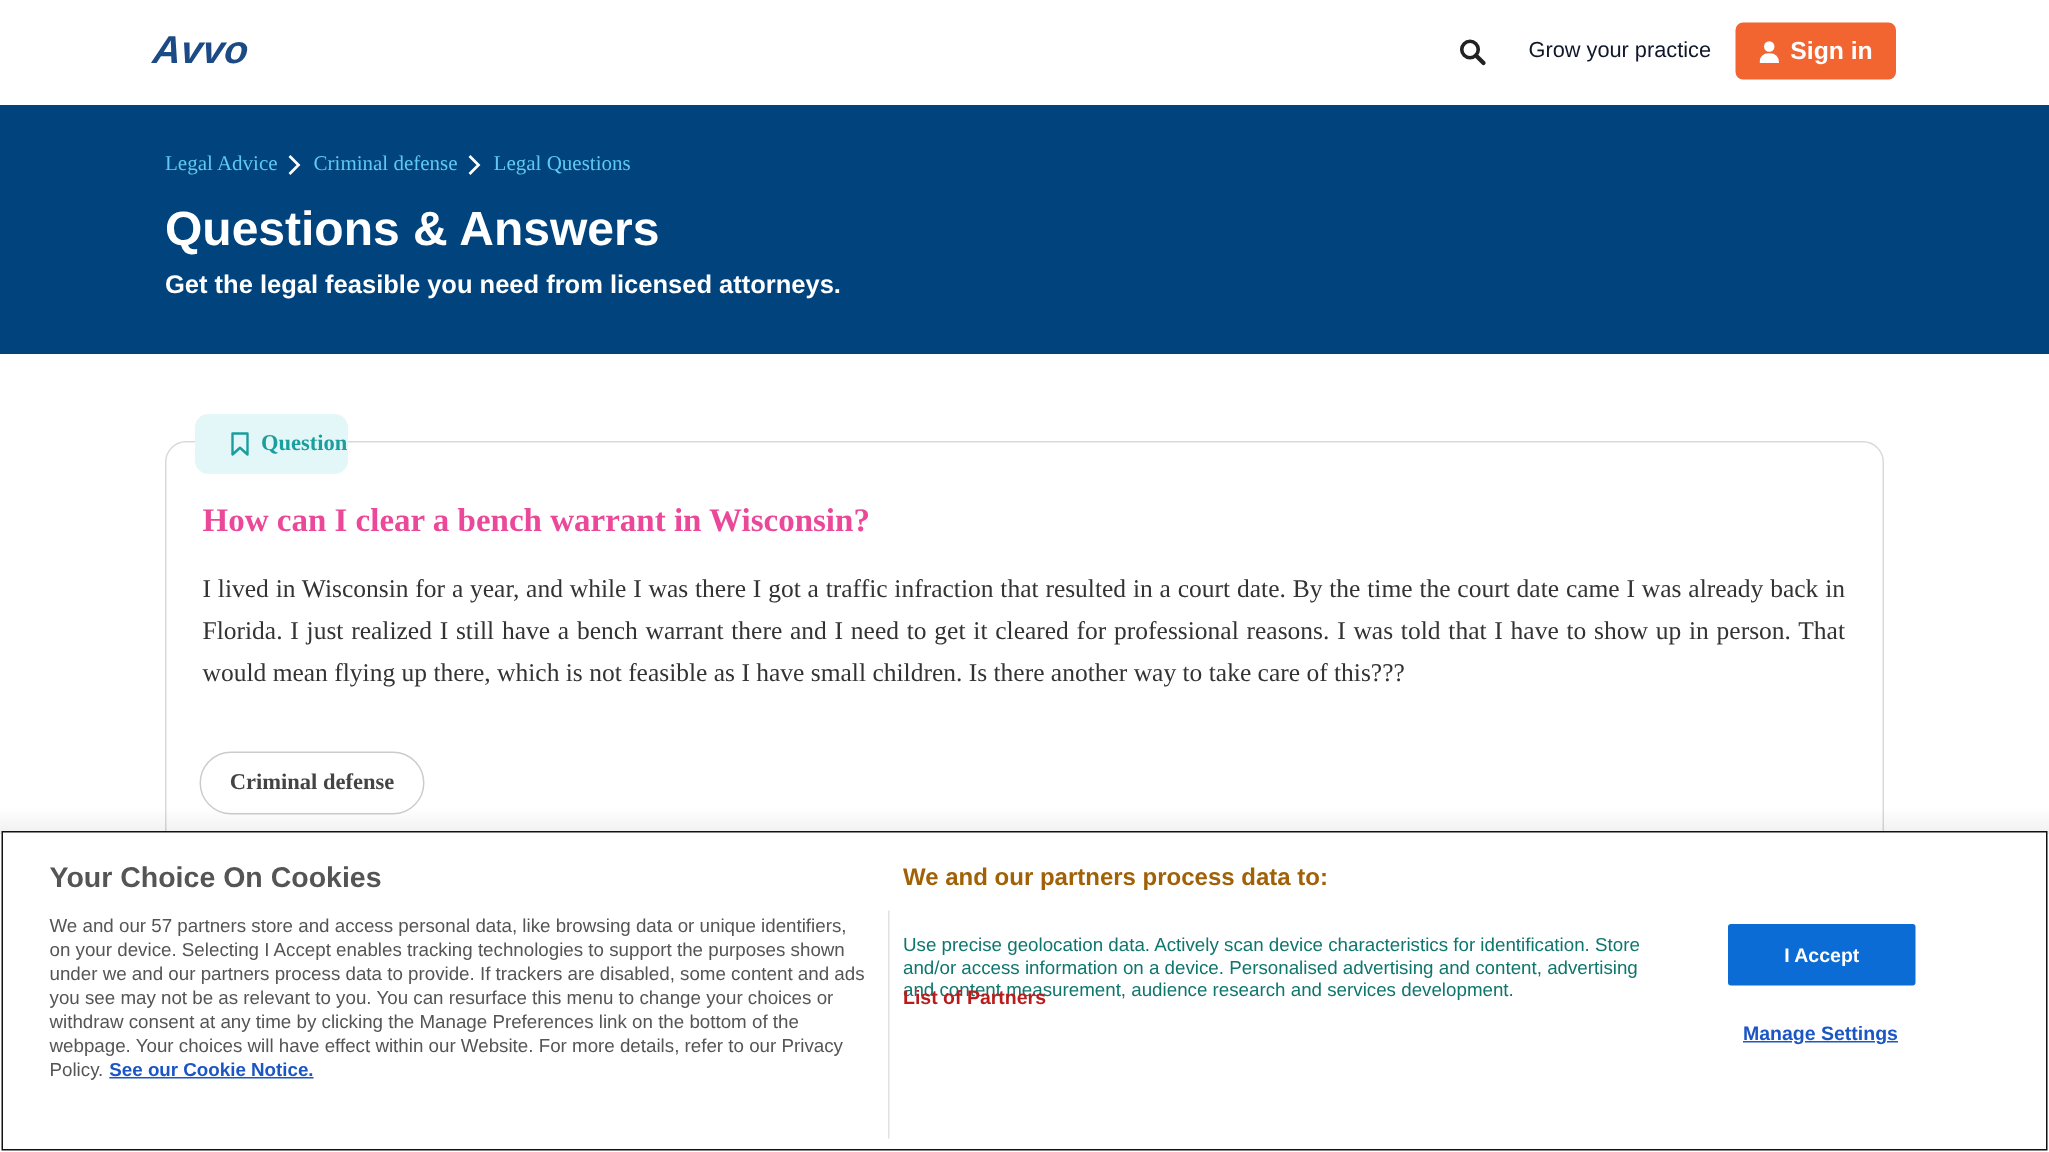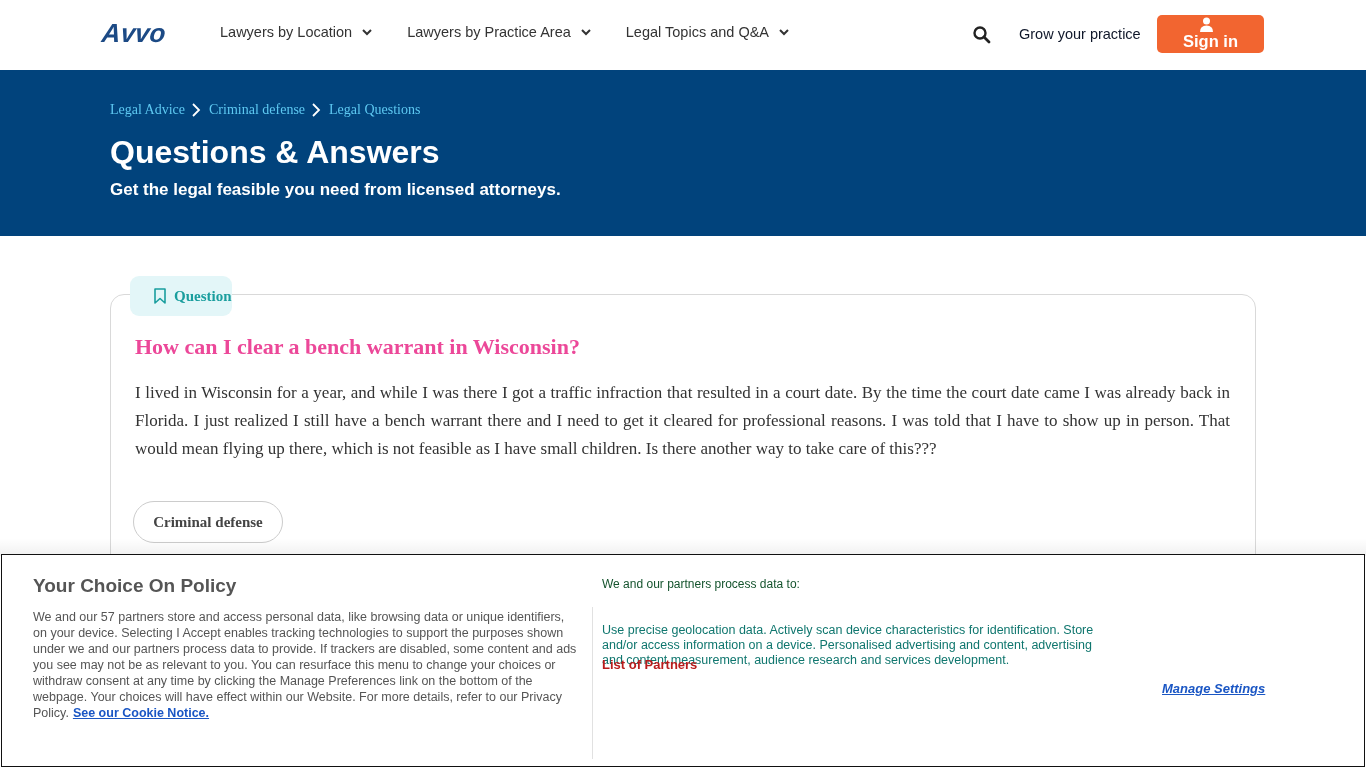--- a/index.html
+++ b/index.html
@@ -7,21 +7,21 @@
     body { position: relative; }
 
     
     .topbar { position: absolute; left: 0; top: 0; width: 1366px; height: 70px; background: #ffffff; }
     .logo { position: absolute; left: 102px; top: 18px; font-family: "Liberation Sans", sans-serif; font-weight: bold; font-style: italic; font-size: 26px; letter-spacing: 0px; color: #1c4a85; transform: skewX(-6deg); }
     .nav { position: absolute; left: 220px; top: 24px; display: flex; align-items: center; }
     .nav-item { display: flex; align-items: center; font-size: 14.5px; color: #333333; margin-right: 34px; cursor: pointer; white-space: nowrap; }
     .nav-item .chev { margin-left: 9px; width: 12px; height: 12px; display: inline-block; }
     .search-btn { position: absolute; left: 972px; top: 25px; width: 20px; height: 20px; cursor: pointer; }
     .grow-link { position: absolute; left: 1019px; top: 26px; font-size: 14.5px; color: #0f172a; text-decoration: none; cursor: pointer; white-space: nowrap; }
-    .signin-btn { position: absolute; left: 1157px; top: 15px; width: 107px; height: 38px; background: #f26530; border-radius: 5px; color: #ffffff; font-weight: bold; font-size: 16.5px; display: flex; align-items: center; justify-content: center; cursor: pointer; border: none; flex-direction: column; }
+    .signin-btn { position: absolute; left: 1157px; top: 15px; width: 107px; height: 38px; background: #f26530; border-radius: 5px; color: #ffffff; font-weight: bold; font-size: 16.5px; display: flex; align-items: center; justify-content: center; cursor: pointer; border: none; }
     .signin-btn svg { margin-right: 8px; }
 
     
     .hero { position: absolute; left: 0; top: 70px; width: 1366px; height: 166px; background: #01437c; }
     .breadcrumb { position: absolute; left: 110px; top: 18px; display: flex; align-items: center; font-family: "Liberation Serif", serif; font-size: 14px; margin-top: 14px; }
     .crumb { color: #5ec9f2; cursor: pointer; text-decoration: none; white-space: nowrap; }
     .crumb-sep { width: 10px; height: 14px; margin: 0 8px 0 6px; display: inline-block; }
     .hero-title { position: absolute; left: 110px; top: 64px; font-size: 32px; font-weight: bold; color: #ffffff; white-space: nowrap; }
     .hero-sub { position: absolute; left: 110px; top: 110px; font-size: 17px; font-weight: bold; color: #ffffff; white-space: nowrap; }
 
@@ -33,51 +33,31 @@
     .q-body { position: absolute; left: 135px; top: 379px; width: 1095px; font-family: "Liberation Serif", serif; font-size: 17px; line-height: 28px; color: #333333; text-align: justify; }
     .tag-chip { position: absolute; left: 133px; top: 501px; width: 150px; height: 42px; border: 1px solid #cccccc; border-radius: 21px; background: #ffffff; display: flex; align-items: center; justify-content: center; font-family: "Liberation Serif", serif; font-weight: bold; font-size: 15px; color: #444444; cursor: pointer; }
 
     
     .cookie-shadow { position: absolute; left: 0; top: 538px; width: 1366px; height: 18px; background: linear-gradient(to bottom, rgba(0,0,0,0), rgba(0,0,0,0.06)); }
     .cookie { position: absolute; left: 1px; top: 554px; width: 1364px; height: 213px; background: #ffffff; border: 1px solid #111111; }
     .ck-title { position: absolute; left: 31px; top: 20px; font-size: 19px; font-weight: bold; color: #555555; white-space: nowrap; }
     .ck-text { position: absolute; left: 31px; top: 54px; width: 545px; font-size: 12.5px; line-height: 16px; color: #555555; }
     .ck-text a { color: #1a56c4; font-weight: bold; text-decoration: underline; cursor: pointer; margin-left: 4px; }
     .ck-divider { position: absolute; left: 590px; top: 52px; width: 1px; height: 152px; background: #e1e1e1; }
-    .ck-subtitle { position: absolute; left: 600px; top: 22px; font-size: 12px; font-weight: normal; color: #14532d; white-space: nowrap; }
+    .ck-subtitle { position: absolute; left: 600px; top: 22px; font-size: 16px; font-weight: bold; color: #a16207; white-space: nowrap; }
     .ck-purposes { position: absolute; left: 600px; top: 68px; width: 500px; font-size: 12.5px; line-height: 15px; color: #0f766e; }
     .ck-partners { position: absolute; left: 600px; top: 102px; font-size: 13px; font-weight: bold; color: #b91c1c; cursor: pointer; text-decoration: none; white-space: nowrap; }
     .ck-accept { position: absolute; left: 1150px; top: 61px; width: 125px; height: 41px; background: #0a6cd4; color: #ffffff; font-weight: bold; font-size: 13px; border: none; border-radius: 2px; display: flex; align-items: center; justify-content: center; cursor: pointer; }
-    .ck-manage { position: absolute; left: 1160px; top: 126px; font-size: 13px; font-weight: bold; color: #1a56c4; text-decoration: underline; cursor: pointer; white-space: nowrap; font-style: italic; }
+    .ck-manage { position: absolute; left: 1160px; top: 126px; font-size: 13px; font-weight: bold; color: #1a56c4; text-decoration: underline; cursor: pointer; white-space: nowrap; }
   </style>
 </head>
 <body>
 
 <header class="topbar">
   <div class="logo">Avvo</div>
-  <nav class="nav">
-    <div class="nav-item">
-      <span>Lawyers by Location</span>
-      <svg class="chev" viewBox="0 0 12 12">
-          <path d="M2 4 L6 8 L10 4" fill="none" stroke="#333" stroke-width="2"></path>
-        </svg>
-    </div>
-    <div class="nav-item">
-      <span>Lawyers by Practice Area</span>
-      <svg class="chev" viewBox="0 0 12 12">
-          <path d="M2 4 L6 8 L10 4" fill="none" stroke="#333" stroke-width="2"></path>
-        </svg>
-    </div>
-    <div class="nav-item">
-      <span>Legal Topics and Q&amp;A</span>
-      <svg class="chev" viewBox="0 0 12 12">
-          <path d="M2 4 L6 8 L10 4" fill="none" stroke="#333" stroke-width="2"></path>
-        </svg>
-    </div>
-  </nav>
   <svg class="search-btn" viewBox="0 0 20 20">
     <circle cx="8" cy="8" r="5.5" fill="none" stroke="#222" stroke-width="2.4"></circle>
     <line x1="12" y1="12" x2="17" y2="17" stroke="#222" stroke-width="2.8" stroke-linecap="round"></line>
   </svg>
   <a class="grow-link">Grow your practice</a>
   <button class="signin-btn">
     <svg width="13" height="15" viewBox="0 0 13 15">
       <circle cx="6.5" cy="4" r="3.5" fill="#fff"></circle>
       <path d="M0 15 Q0 8.5 6.5 8.5 Q13 8.5 13 15 Z" fill="#fff"></path>
     </svg>
@@ -107,22 +87,23 @@
     <path d="M1 1 H11 V15 L6 10.5 L1 15 Z" fill="none" stroke="#1a9e9e" stroke-width="1.6" stroke-linejoin="round"></path>
   </svg>
   <span>Question</span>
 </div>
 <h2 class="q-title">How can I clear a bench warrant in Wisconsin?</h2>
 <p class="q-body">I lived in Wisconsin for a year, and while I was there I got a traffic infraction that resulted in a court date. By the time the court date came I was already back in Florida. I just realized I still have a bench warrant there and I need to get it cleared for professional reasons. I was told that I have to show up in person. That would mean flying up there, which is not feasible as I have small children. Is there another way to take care of this???</p>
 <a class="tag-chip">Criminal defense</a>
 
 <div class="cookie-shadow"></div>
 <section class="cookie">
-  <h3 class="ck-title">Your Choice On Policy</h3>
+  <h3 class="ck-title">Your Choice On Cookies</h3>
   <p class="ck-text">
     <span>We and our 57 partners store and access personal data, like browsing data or unique identifiers, on your device. Selecting I Accept enables tracking technologies to support the purposes shown under we and our partners process data to provide. If trackers are disabled, some content and ads you see may not be as relevant to you. You can resurface this menu to change your choices or withdraw consent at any time by clicking the Manage Preferences link on the bottom of the webpage. Your choices will have effect within our Website. For more details, refer to our Privacy Policy.</span><a>See our Cookie Notice.</a>
   </p>
   <div class="ck-divider"></div>
   <h4 class="ck-subtitle">We and our partners process data to:</h4>
   <p class="ck-purposes">Use precise geolocation data. Actively scan device characteristics for identification. Store and/or access information on a device. Personalised advertising and content, advertising and content measurement, audience research and services development.</p>
   <a class="ck-partners">List of Partners</a>
+  <button class="ck-accept">I Accept</button>
   <a class="ck-manage">Manage Settings</a>
 </section>
 
 </body></html>

